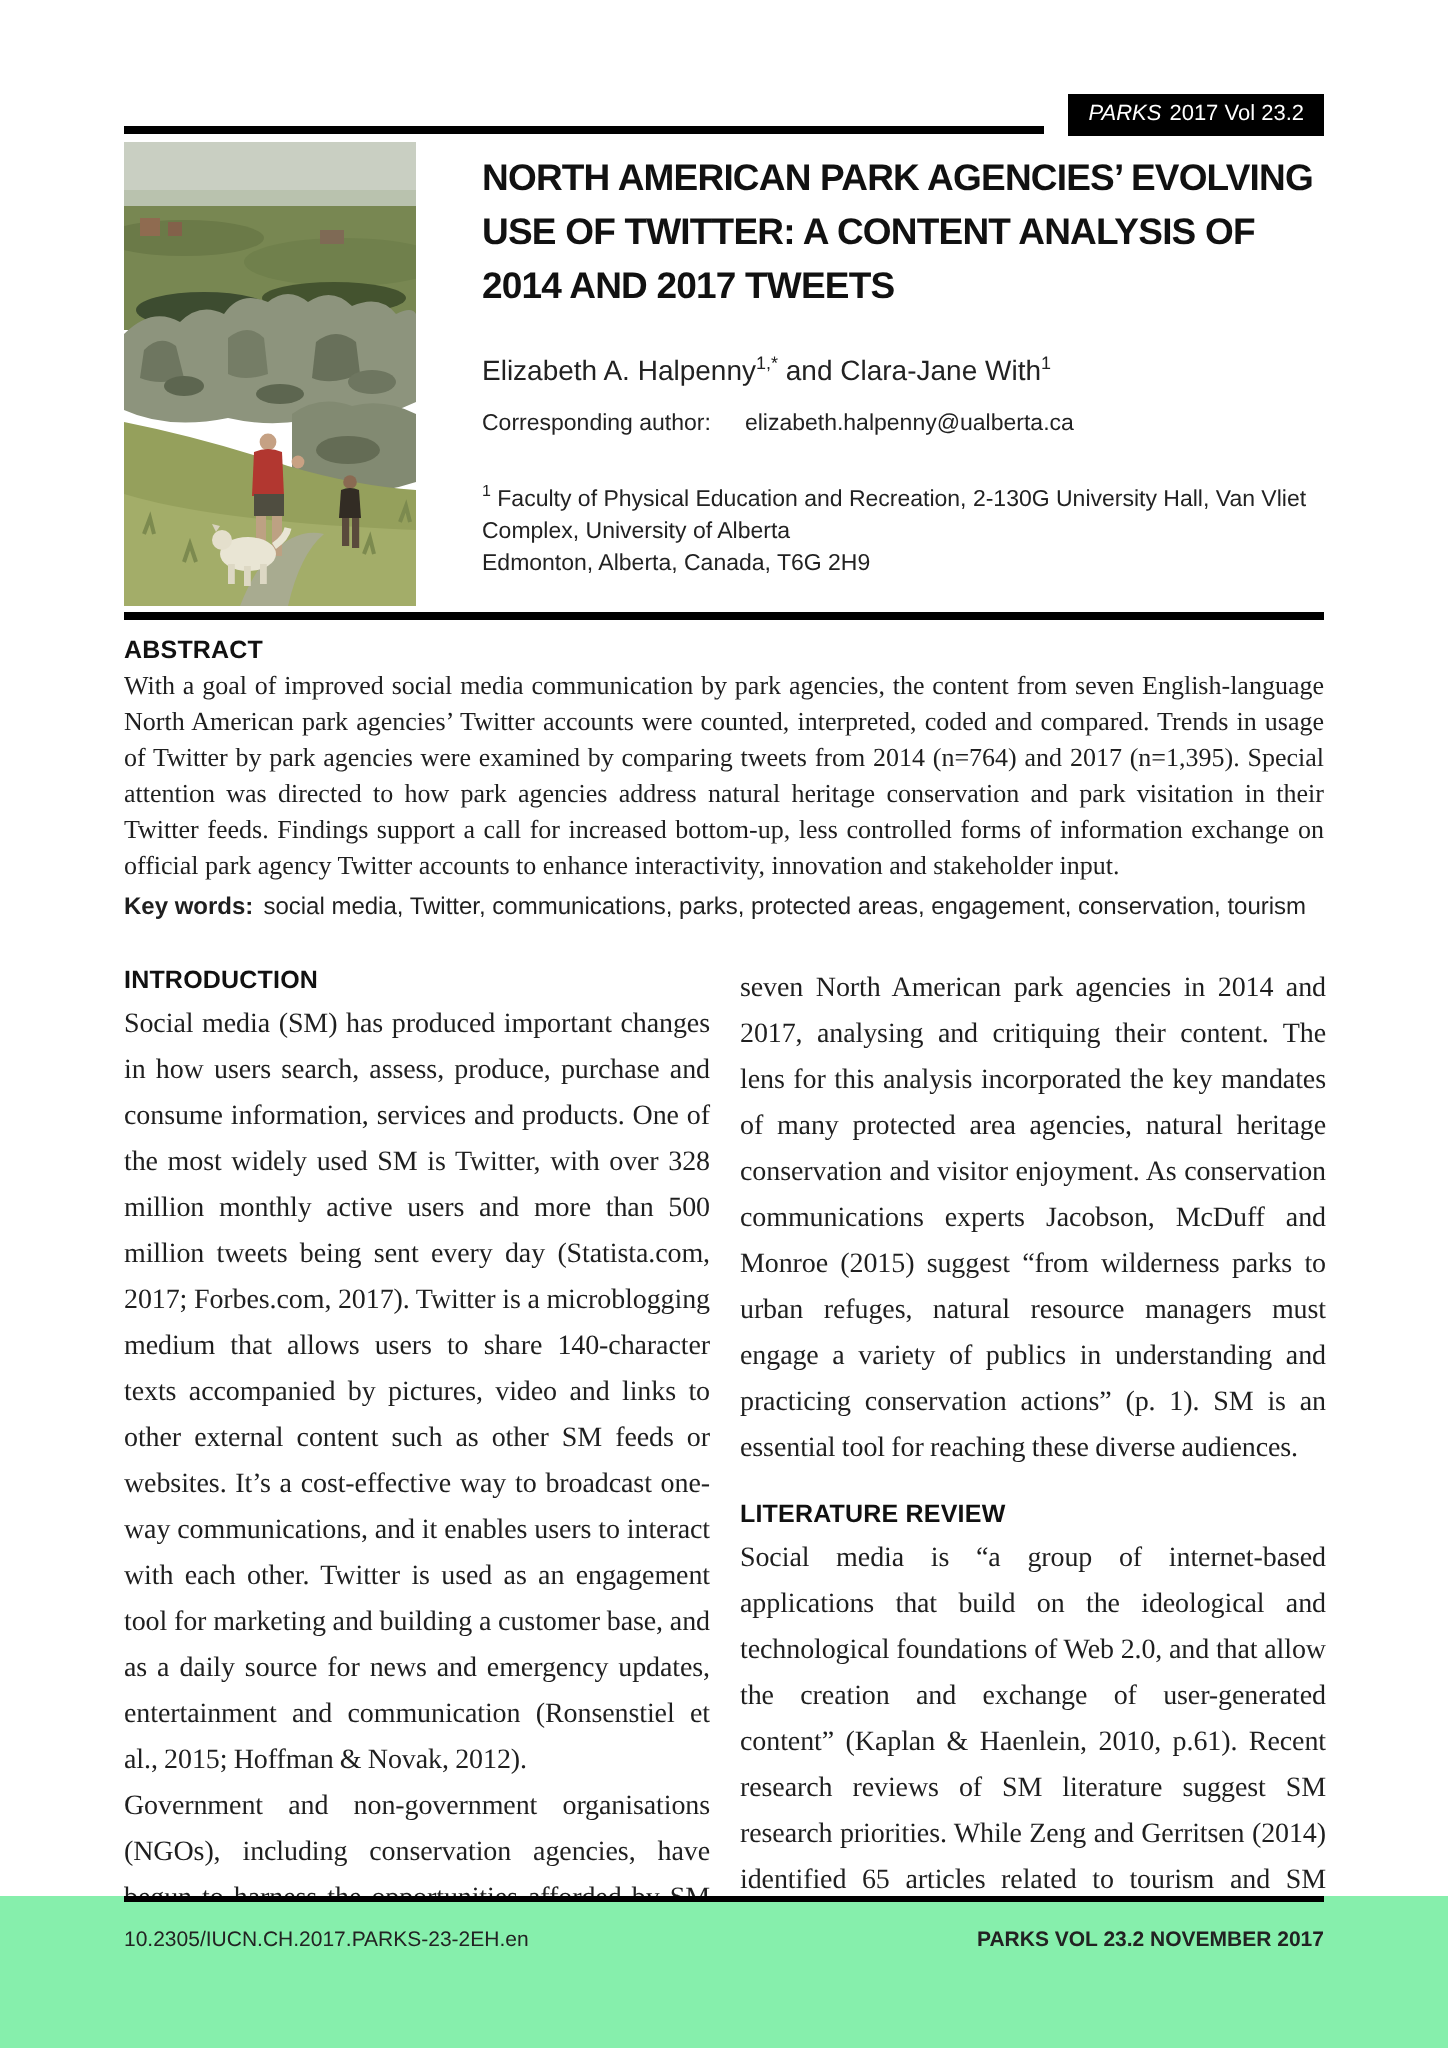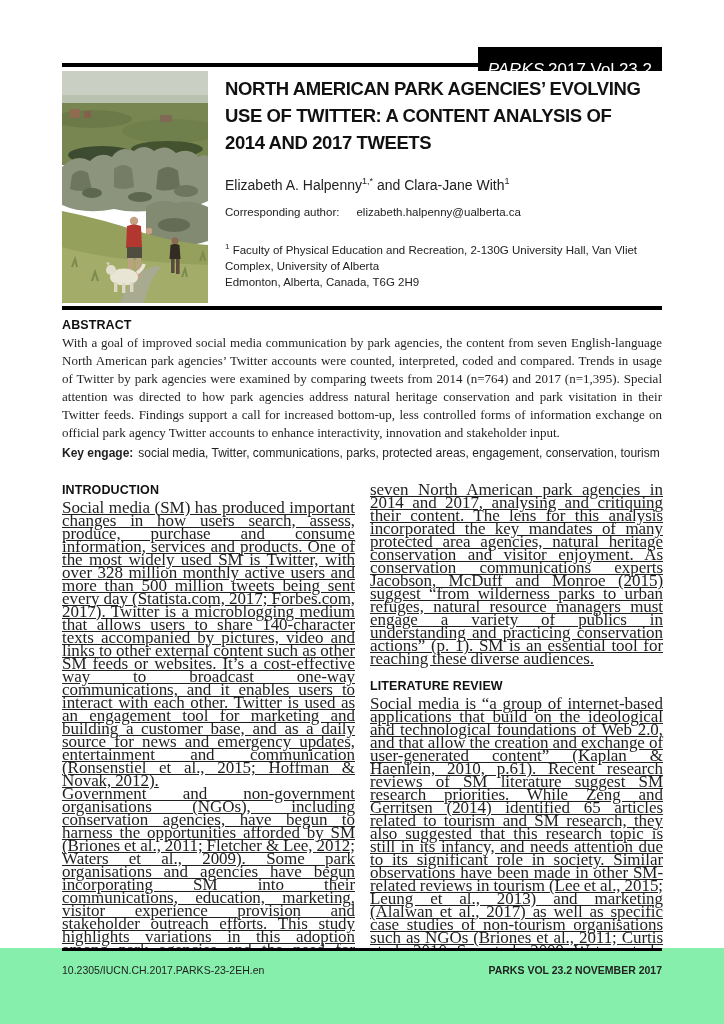--- a/index.html
+++ b/index.html
@@ -12,28 +12,28 @@
     font-family: "Liberation Sans", sans-serif;
     color: #1a1a1a;
   }
 
   
   .header-row { position: absolute; top: 47px; left: 62px; width: 600px; height: 21px; }
   .header-rule { position: absolute; left: 0; right: 140px; bottom: 1px; height: 4px; background: #000; }
   .badge {
     position: absolute; right: 0; top: 0; height: 21px;
     background: #000; color: #fff;
-    font-size: 17px; line-height: 21px; padding: 12px 10px;
+    font-size: 11px; line-height: 21px; padding: 0 10px;
     white-space: nowrap;
   }
   .badge .it { font-style: italic; }
   .badge .rest { margin-left: 4px; }
 
   
-  .masthead { position: absolute; top: 71px; left: 62px; width: 600px; display: flex; }
+  .masthead { position: absolute; top: 71px; left: 62px; width: 600px; display: flex; gap: 16px; }
   .photo { width: 146px; height: 232px; flex: 0 0 146px; overflow: hidden; }
   .title-area { padding-left: 17px; padding-top: 4px; width: 437px; }
   h1.title {
     font-size: 18.5px; line-height: 27px; font-weight: bold;
     letter-spacing: -0.4px; color: #111;
     max-width: 437px;
   }
   .authors { margin-top: 21px; font-size: 14px; color: #222; }
   .authors sup { font-size: 9px; vertical-align: super; line-height: 0; }
   .corresponding { margin-top: 13px; font-size: 11.5px; color: #222; }
@@ -59,24 +59,23 @@
   
   .columns {
     position: absolute; top: 483px; left: 62px; width: 600px;
     display: flex; gap: 15px;
   }
   .col { width: 293px; flex: 0 0 293px; }
   .col h2.sec { margin-bottom: 4px; }
   .col h2.sec.spaced { margin-top: 14px; }
   .col p.body {
     font-family: "Liberation Serif", serif;
-    font-size: 17px; line-height: 13px; text-align: justify;
+    font-size: 14px; line-height: 23px; text-align: justify;
     letter-spacing: -0.05px; word-spacing: -0.3px;
     color: #1f1f1f;
-    text-decoration: underline;
   }
   .col p.body + p.body { }
 
   
   .page-footer {
     position: absolute; top: 948px; left: 0; width: 724px; height: 76px;
     background: #86efac; z-index: 2;
   }
   .footer-rule { position: absolute; top: 0; left: 62px; width: 600px; height: 3px; background: #000; }
   .footer-row {
@@ -172,21 +171,21 @@
       </div>
     </div>
   </div>
 
   <div class="thick-rule"></div>
 
   <div class="abstract">
     <h2 class="sec">ABSTRACT</h2>
     <p class="body">With a goal of improved social media communication by park agencies, the content from seven English-language North American park agencies’ Twitter accounts were counted, interpreted, coded and compared. Trends in usage of Twitter by park agencies were examined by comparing tweets from 2014 (n=764) and 2017 (n=1,395). Special attention was directed to how park agencies address natural heritage conservation and park visitation in their Twitter feeds. Findings support a call for increased bottom-up, less controlled forms of information exchange on official park agency Twitter accounts to enhance interactivity, innovation and stakeholder input.</p>
     <p class="keywords">
-      <span class="kw-label">Key engage:</span><span class="kw-text">social media, Twitter, communications, parks, protected areas, engagement, conservation, tourism</span>
+      <span class="kw-label">Key words:</span><span class="kw-text">social media, Twitter, communications, parks, protected areas, engagement, conservation, tourism</span>
     </p>
   </div>
 
   <div class="columns">
     <div class="col">
       <h2 class="sec">INTRODUCTION</h2>
       <p class="body">Social media (SM) has produced important changes in how users search, assess, produce, purchase and consume information, services and products. One of the most widely used SM is Twitter, with over 328 million monthly active users and more than 500 million tweets being sent every day (Statista.com, 2017; Forbes.com, 2017). Twitter is a microblogging medium that allows users to share 140-character texts accompanied by pictures, video and links to other external content such as other SM feeds or websites. It’s a cost-effective way to broadcast one-way communications, and it enables users to interact with each other. Twitter is used as an engagement tool for marketing and building a customer base, and as a daily source for news and emergency updates, entertainment and communication (Ronsenstiel et al., 2015; Hoffman &amp; Novak, 2012).</p>
       <p class="body">Government and non-government organisations (NGOs), including conservation agencies, have begun to harness the opportunities afforded by SM (Briones et al., 2011; Fletcher &amp; Lee, 2012; Waters et al., 2009). Some park organisations and agencies have begun incorporating SM into their communications, education, marketing, visitor experience provision and stakeholder outreach efforts. This study highlights variations in this adoption among park agencies and the need for better understanding of how SM such as Twitter are being used, and makes recommendations for improving future use. More specifically, this study examined the Twitter feeds of</p>
     </div>
     <div class="col">

